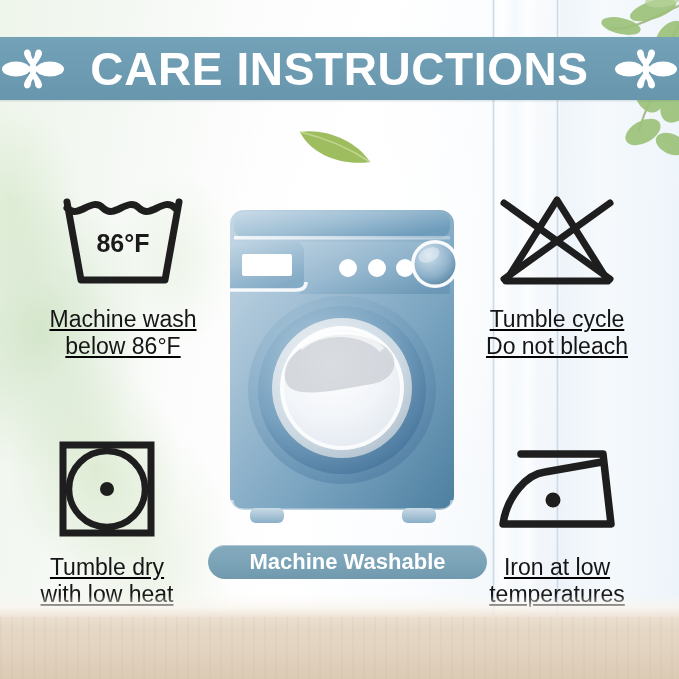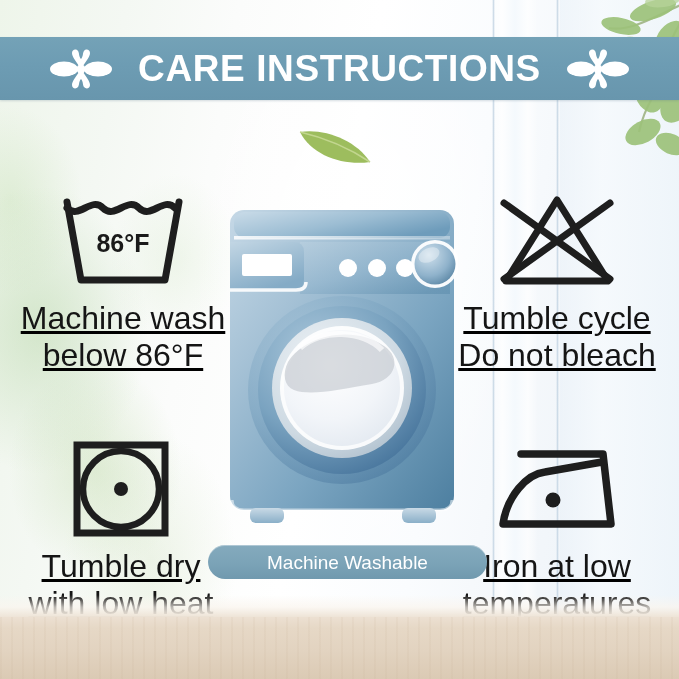--- a/index.html
+++ b/index.html
@@ -81,49 +81,49 @@
     height: 63px;
     background: linear-gradient(180deg, #74a2b7 0%, #6d9cb3 45%, #6896ad 100%);
     display: flex;
     align-items: center;
     justify-content: center;
     gap: 26px;
     box-shadow: 0 1px 2px rgba(90,120,140,0.25);
   }
   .banner-title {
     color: #ffffff;
-    font-size: 37px;
+    font-size: 46px;
     font-weight: bold;
     letter-spacing: 0.6px;
     white-space: nowrap;
     line-height: 1;
   }
   .flourish { width: 62px; height: 42px; flex: none; }
 
   
   .care-item {
     position: absolute;
     width: 210px;
     display: flex;
     flex-direction: column;
     align-items: center;
     text-decoration: underline;
   }
   .care-icon { height: 98px; display: flex; align-items: center; justify-content: center; }
   .care-label {
-    margin-top: 10px;
+    margin-top: 16px;
     text-align: center;
     color: #151515;
-    font-size: 32px;
+    font-size: 23px;
     line-height: 1.16;
     white-space: pre-line;
   }
   #item-wash   { left: 18px;  top: 192px; }
   #item-bleach { left: 452px; top: 192px; }
-  #item-dry    { left: 16px;  top: 440px; }
+  #item-dry    { left: 2px;  top: 440px; }
   #item-iron   { left: 452px; top: 440px; }
 
   .tub-temp {
     font-size: 25px;
     font-weight: bold;
     fill: #1a1a1a;
   }
 
   
   .machine { position: absolute; left: 226px; top: 204px; width: 232px; height: 330px; }
@@ -137,23 +137,24 @@
     height: 34px;
     border-radius: 17px;
     background: linear-gradient(180deg, #84aabd 0%, #7ba3b7 55%, #7099ae 100%);
     display: flex;
     align-items: center;
     justify-content: center;
     box-shadow: inset 0 1px 0 rgba(255,255,255,0.35);
   }
   .badge-text {
     color: #ffffff;
-    font-size: 19px;
+    font-size: 22px;
     line-height: 1;
     white-space: nowrap;
+    font-weight: bold;
   }
 </style>
 </head>
 <body>
 
 <div id="stage">
 
   <div class="bg-base"></div>
   <div class="bg-center-haze"></div>
   <div class="bg-window-pane pane-a"></div>

